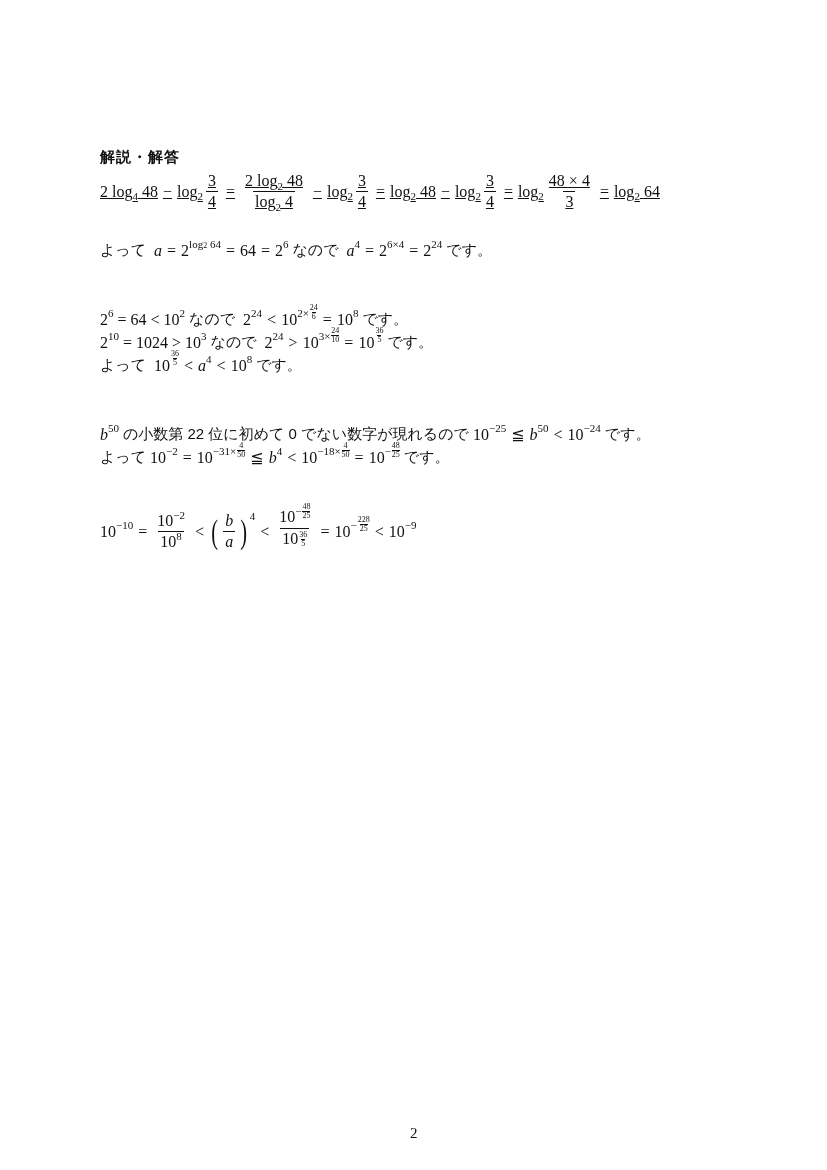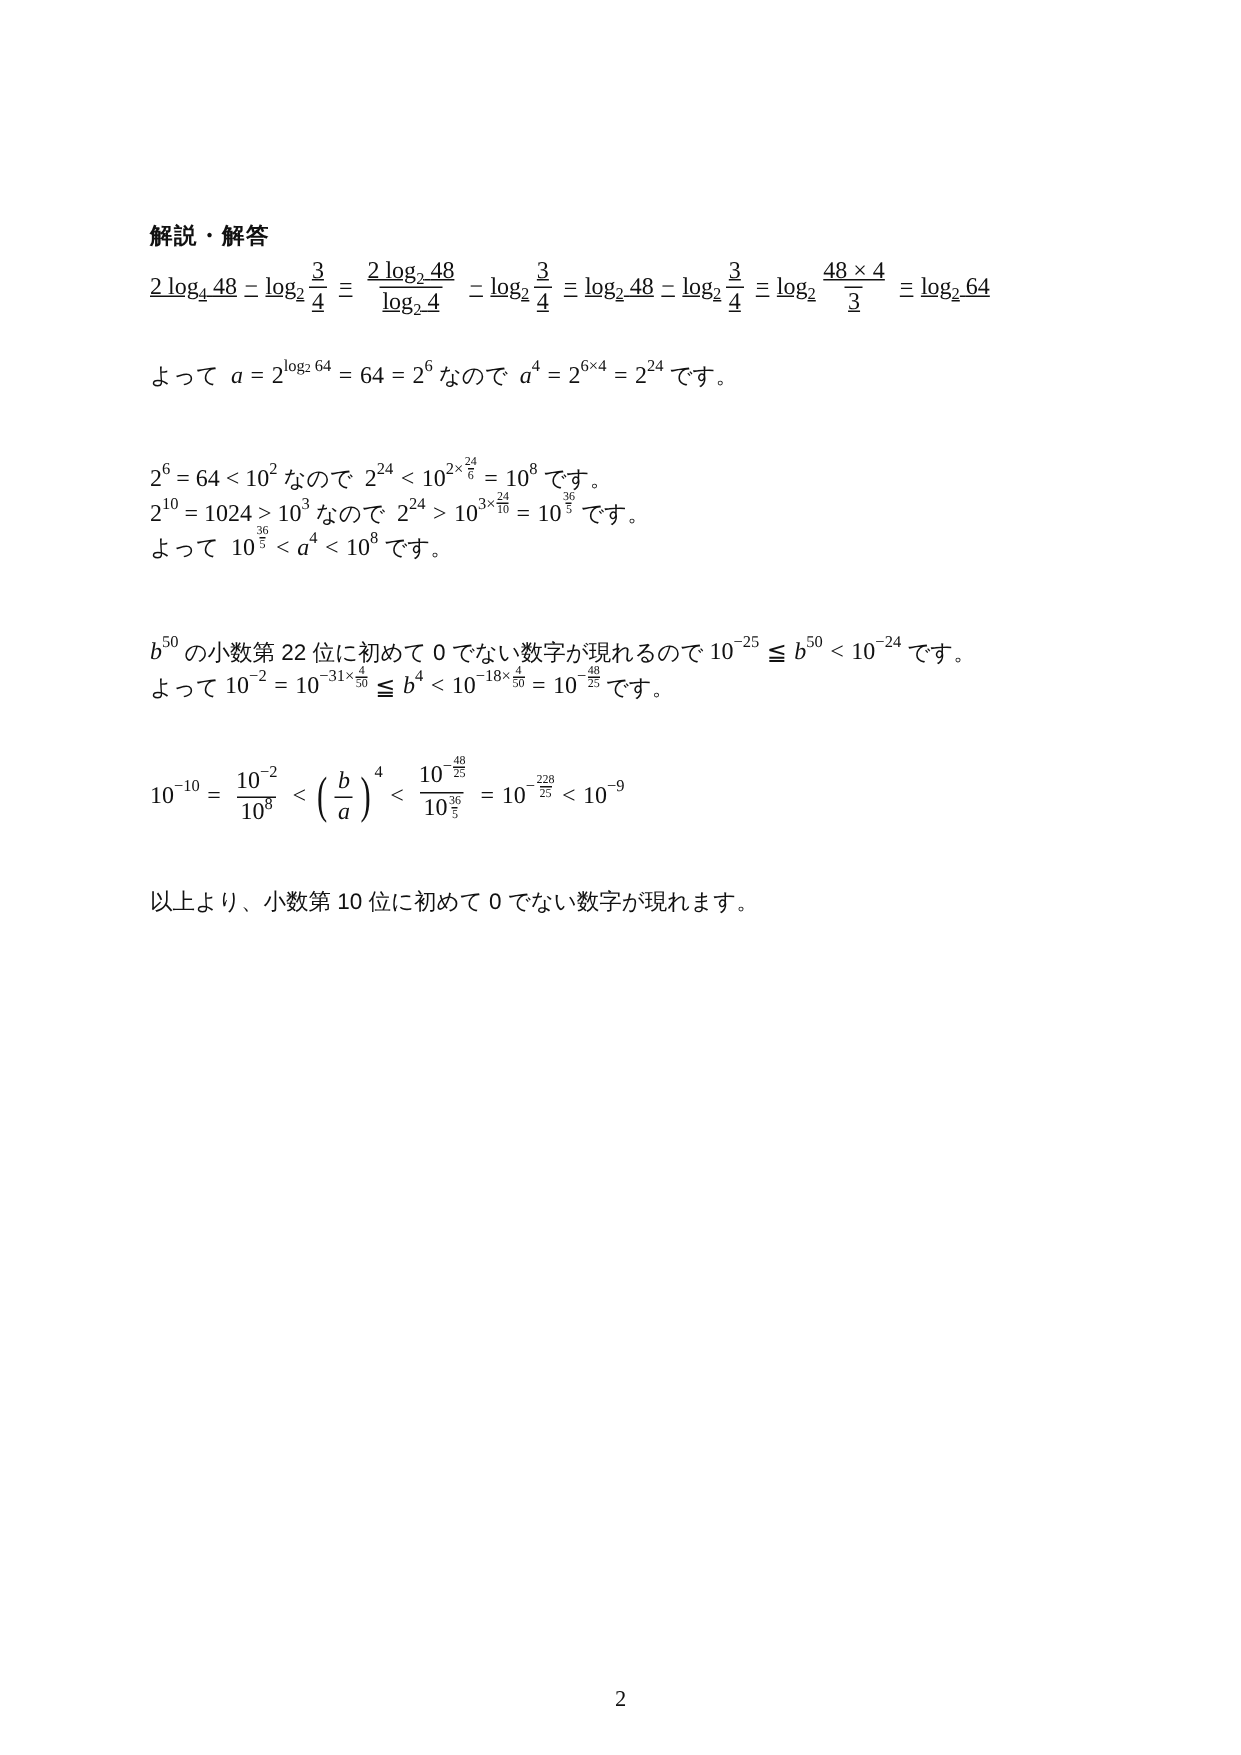--- a/index.html
+++ b/index.html
@@ -233,16 +233,15 @@
         <span class="sfrac" style="vertical-align:0;justify-content:flex-end;">
           <span>228</span>
           <span class="sd">25</span>
         </span>
       </span>
     <span class="op">&lt;</span>
     <span>10</span>
       <sup>−9</sup>
   </div>
 
-  <div class="abs jp" style="left:100px; top:592px;">以上より、小数第 10 位に初めて 0 でない数字が現れます。</div>
 
   <div class="abs m page-num">2</div>
 </div>
 
 </body></html>

